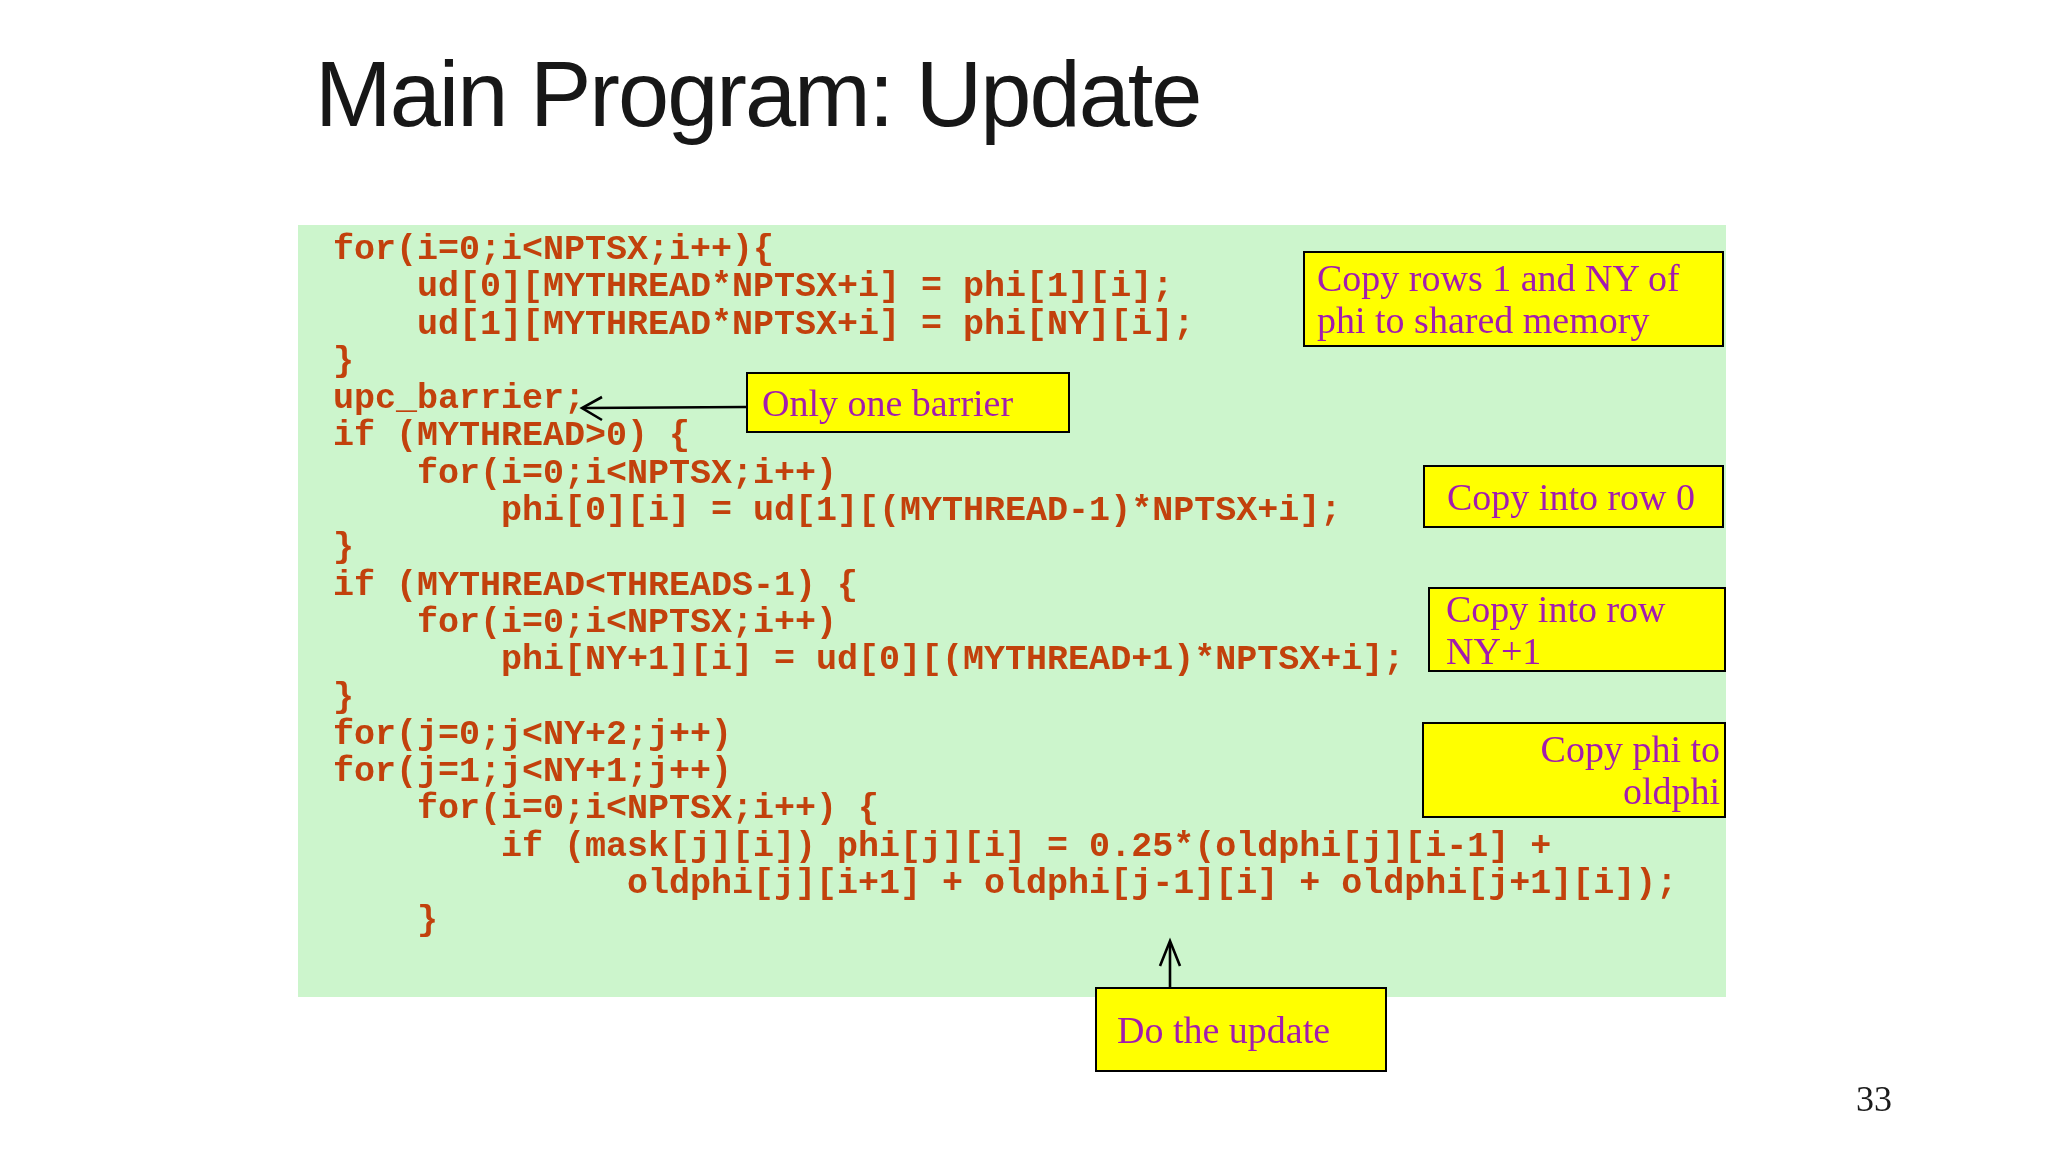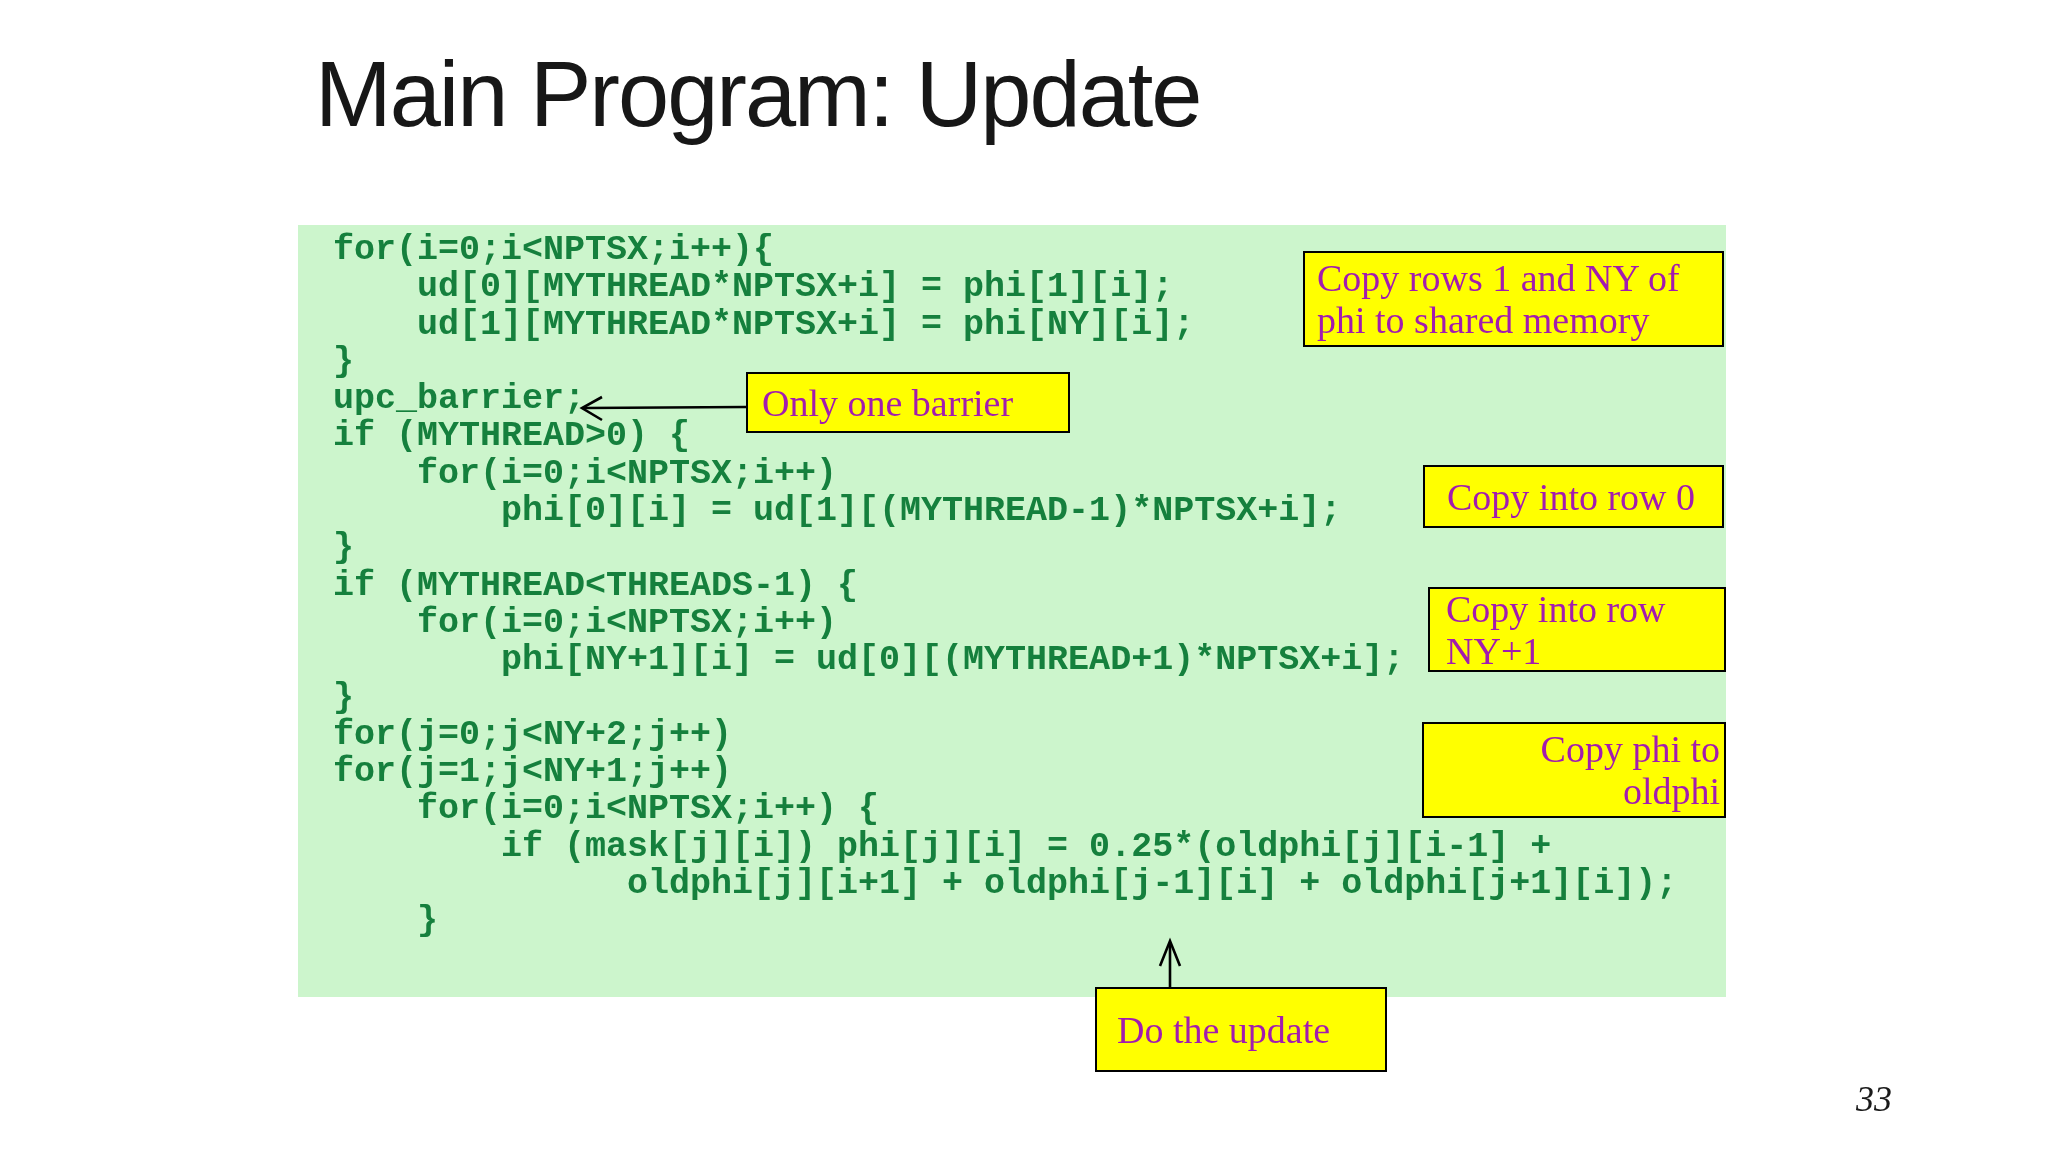--- a/index.html
+++ b/index.html
@@ -31,21 +31,21 @@
     width:1428px; height:772px;
     background:var(--code-bg);
   }
   .code{
     position:absolute;
     left:35px; top:7px;
     font-family:"Liberation Mono","DejaVu Sans Mono",monospace;
     font-weight:700;
     font-size:35px;
     line-height:37.3px;
-    color:#15803d;
+    color:#c2410c;
   }
   .code .code-line{
     white-space:pre;
     height:37.3px;
   }
   .callout{
     position:absolute;
     background:var(--callout-bg);
     border:2px solid var(--callout-border);
     font-family:"Liberation Serif","DejaVu Serif",serif;
@@ -69,21 +69,20 @@
     left:0; top:0;
     width:2048px; height:1152px;
     pointer-events:none;
   }
   .page-number{
     position:absolute;
     left:1856px; top:1078px;
     font-family:"Liberation Serif","DejaVu Serif",serif;
     font-size:36px;
     color:#1a1a1a;
-    font-style:italic;
   }
 </style>
 </head>
 <body>
 
 <div class="title">Main Program: Update</div>
 
 <div class="code-panel">
   <div class="code">
     <div class="code-line">for(i=0;i&lt;NPTSX;i++){</div>

